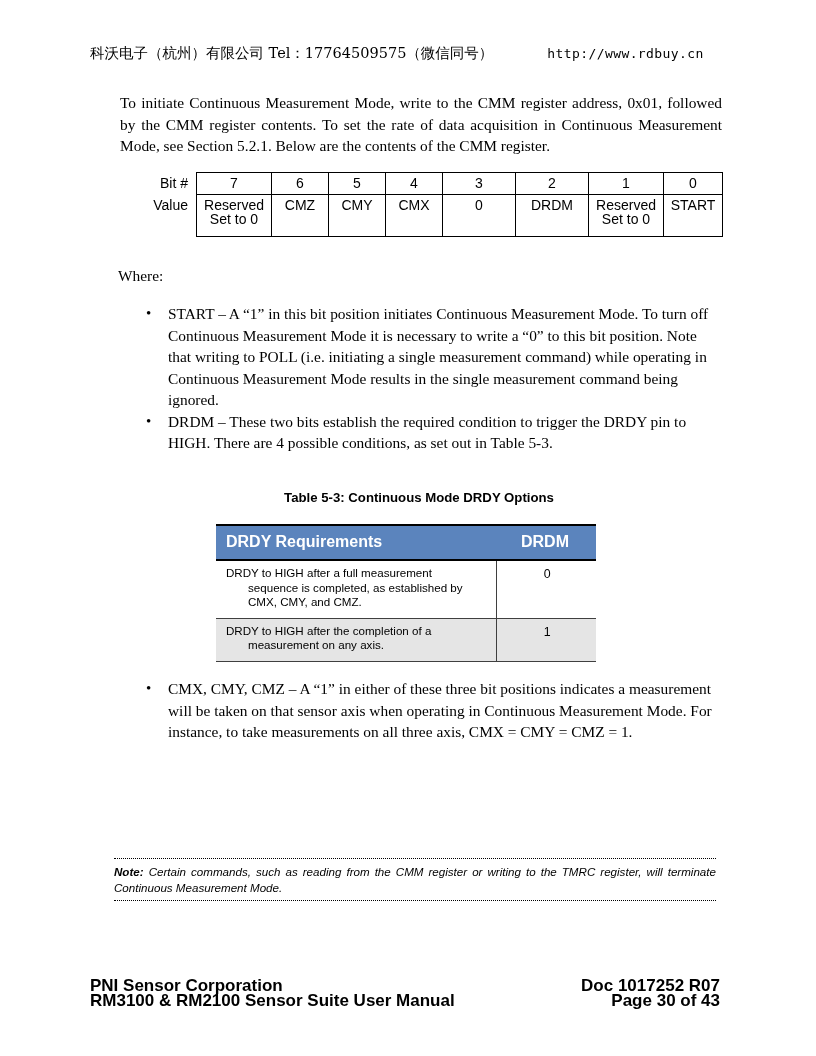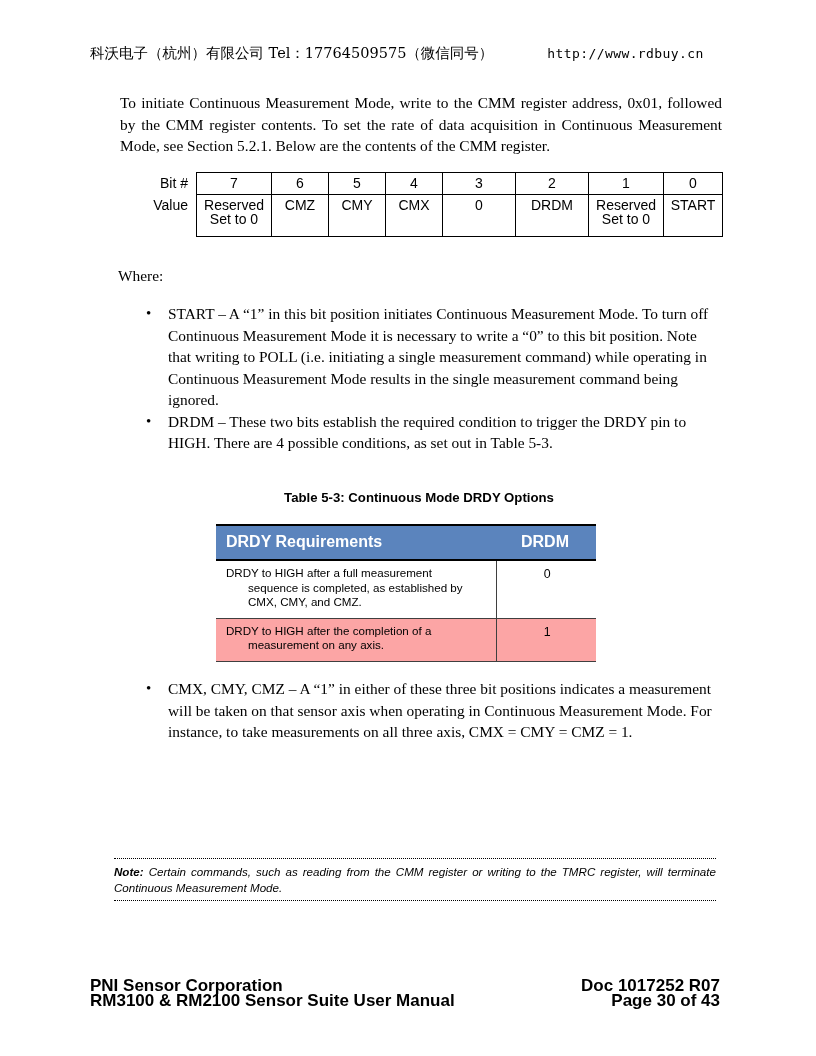--- a/index.html
+++ b/index.html
@@ -187,21 +187,21 @@
     display: block;
     padding-left: 22px;
   }
   table.t53 tbody td.val {
     text-align: center;
     width: 78px;
     font-size: 12.4px;
     padding-top: 6px;
   }
   table.t53 tbody tr.shaded td {
-    background: #fca5a5;
+    background: #e5e5e5;
   }
   table.t53 tbody tr:last-child td { border-bottom: 1.4px solid #3f3f3f; }
 
   
   .closing {
     position: absolute;
     left: 118px;
     top: 806px;
     width: 602px;
   }

